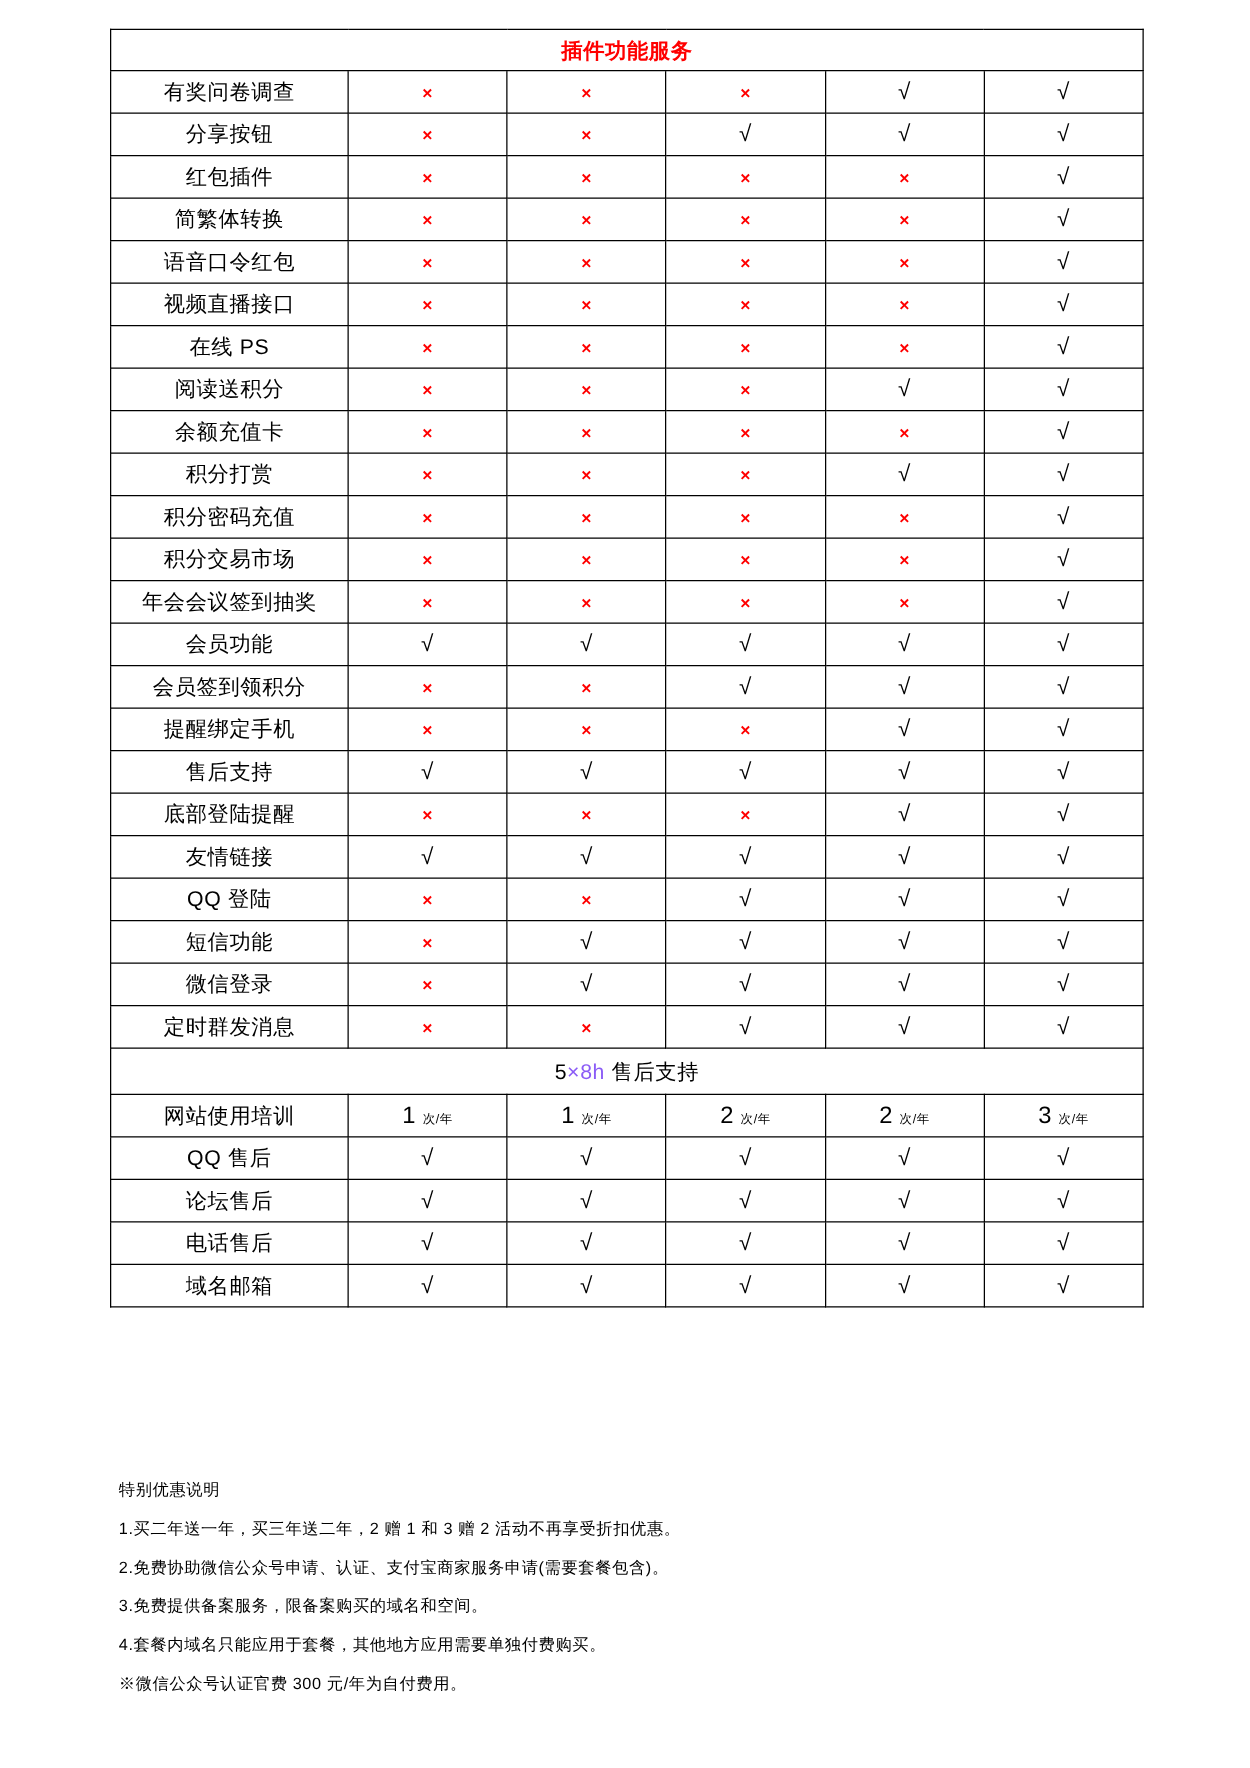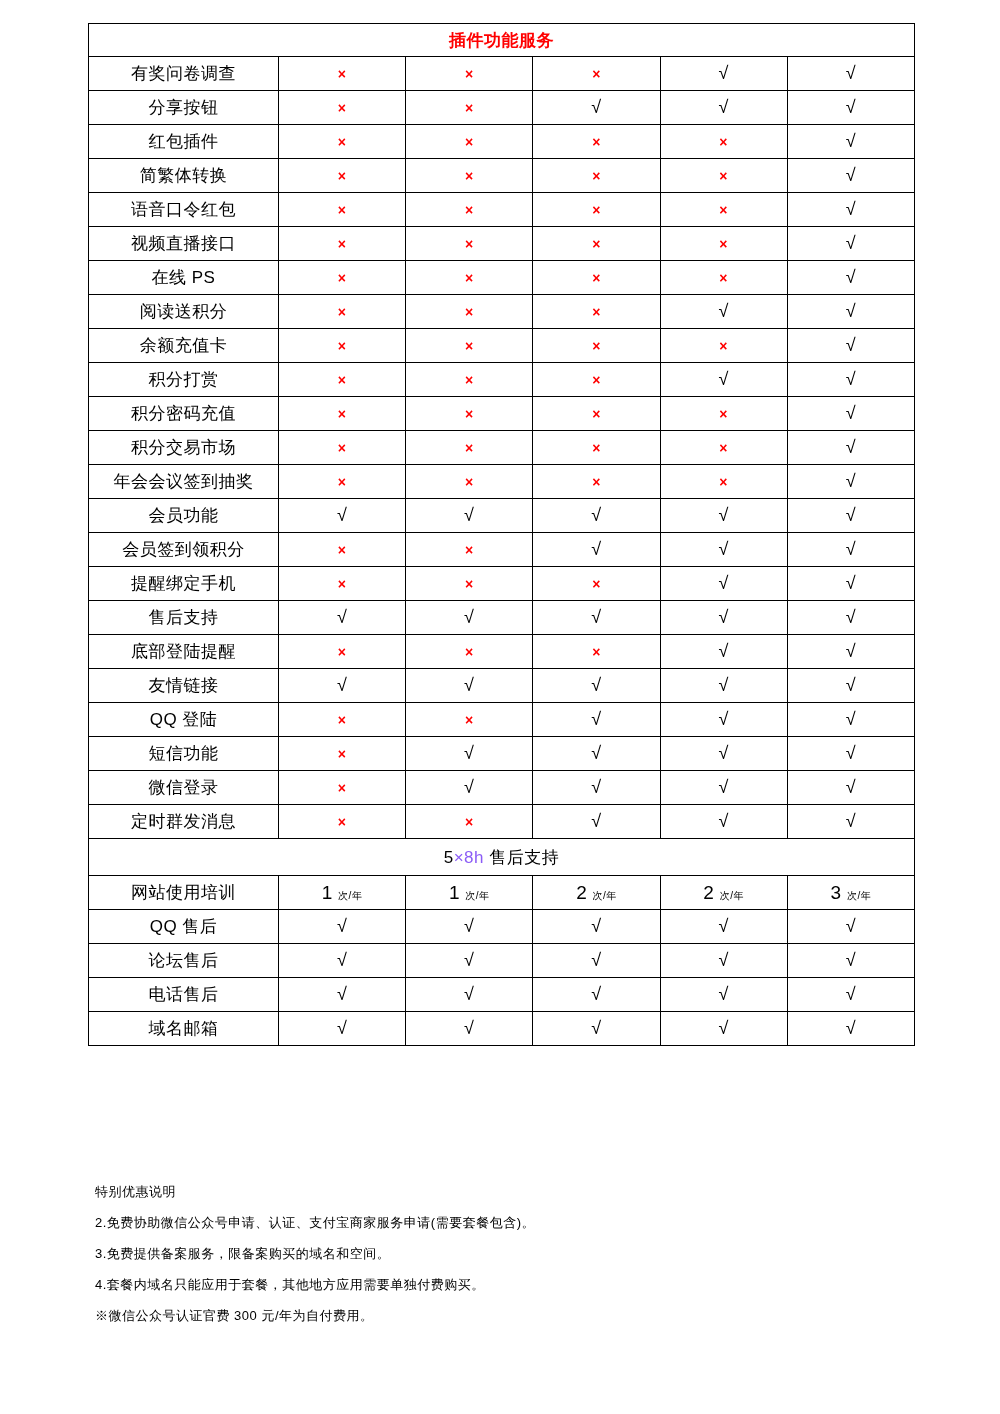--- a/index.html
+++ b/index.html
@@ -320,17 +320,18 @@
         <td class="mark-cell"><span class="check">√</span></td>
         <td class="mark-cell"><span class="check">√</span></td>
         <td class="mark-cell"><span class="check">√</span></td>
         <td class="mark-cell"><span class="check">√</span></td>
       </tr>
     </tbody>
 </table>
 
 <div class="notes">
   <div class="note-title">特别优惠说明</div>
+  <div class="note-line">1.买二年送一年，买三年送二年，2 赠 1 和 3 赠 2 活动不再享受折扣优惠。</div>
   <div class="note-line">2.免费协助微信公众号申请、认证、支付宝商家服务申请(需要套餐包含)。</div>
   <div class="note-line">3.免费提供备案服务，限备案购买的域名和空间。</div>
   <div class="note-line">4.套餐内域名只能应用于套餐，其他地方应用需要单独付费购买。</div>
   <div class="note-line">※微信公众号认证官费 300 元/年为自付费用。</div>
 </div>
 
 </body></html>

